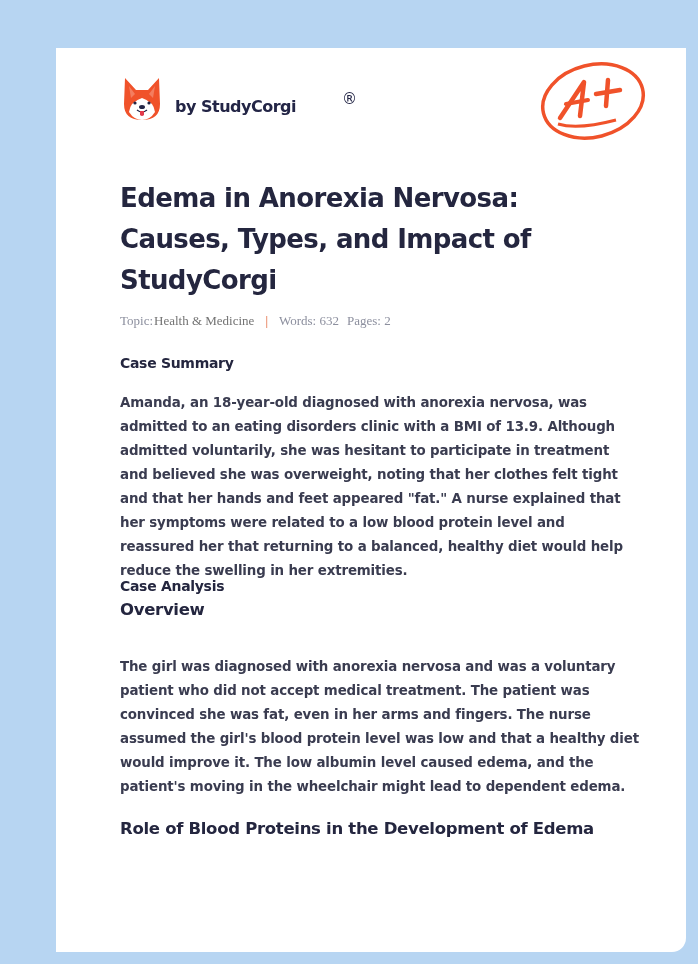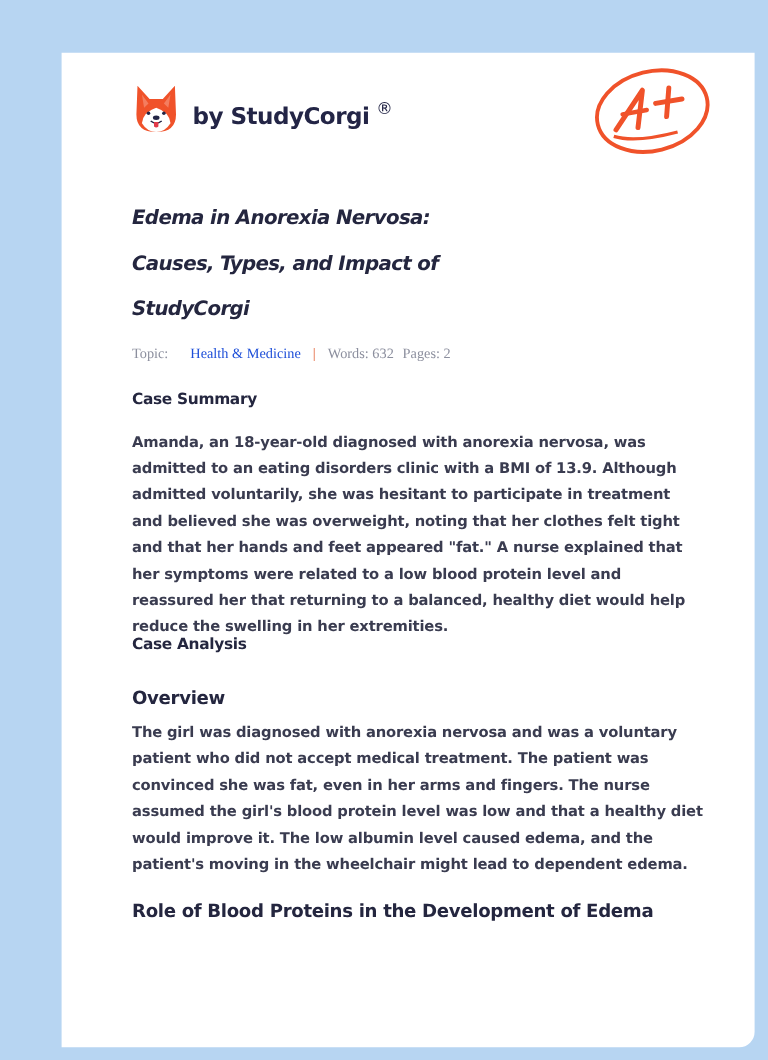--- a/index.html
+++ b/index.html
@@ -33,21 +33,21 @@
   }
   .logo-icon {
     width: 40px;
     height: 46px;
   }
   .logo-text {
     margin-left: 13px;
     margin-top: 14px;
     font-family: "DejaVu Sans", sans-serif;
     font-weight: bold;
-    font-size: 21px;
+    font-size: 16px;
     color: #232546;
     letter-spacing: -0.5px;
   }
   .logo-reg {
     position: absolute;
     left: 220px;
     top: 14px;
     font-size: 15px;
     color: #232546;
     font-family: "DejaVu Sans", sans-serif;
@@ -62,36 +62,35 @@
   .content {
     position: absolute;
     left: 64px;
     top: 130px;
     width: 512px;
   }
   h1 {
     margin: 0;
     font-family: "DejaVu Sans", sans-serif;
     font-weight: bold;
-    font-size: 18px;
+    font-size: 26px;
     line-height: 41px;
     color: #24263f;
     letter-spacing: -0.6px;
-    font-style: italic;
   }
   .meta {
     margin-top: 12px;
     font-size: 13px;
     color: #8c8f9e;
     font-family: Liberation Serif, serif;
     display: flex;
     align-items: center;
     text-align: center;
   }
-  .meta .topic-value { color: #1d4ed8; margin-left: 20px; }
+  .meta .topic-value { color: #737373; margin-left: 1px; }
   .meta .sep { color: #e0582a; margin: 0 11px; }
   .meta .pages { margin-left: 8px; }
   h2 {
     margin: 0;
     font-family: "DejaVu Sans", sans-serif;
     font-weight: bold;
     font-size: 14px;
     color: #24263f;
     letter-spacing: -0.3px;
   }
@@ -156,17 +155,17 @@
       <span class="sep">|</span>
       <span>Words: 632</span>
       <span class="pages">Pages: 2</span>
     </div>
   </div>
 
   <h2 class="abs" style="top:307px;">Case Summary</h2>
   <p class="abs" style="top:343px;">Amanda, an 18-year-old diagnosed with anorexia nervosa, was admitted to an eating disorders clinic with a BMI of 13.9. Although admitted voluntarily, she was hesitant to participate in treatment and believed she was overweight, noting that her clothes felt tight and that her hands and feet appeared "fat." A nurse explained that her symptoms were related to a low blood protein level and reassured her that returning to a balanced, healthy diet would help reduce the swelling in her extremities.</p>
 
   <h2 class="abs" style="top:530px;">Case Analysis</h2>
-  <h3 class="abs" style="top:577px;">Overview</h3>
+  <h3 class="abs" style="top:552px;">Overview</h3>
   <p class="abs" style="top:607px;">The girl was diagnosed with anorexia nervosa and was a voluntary patient who did not accept medical treatment. The patient was convinced she was fat, even in her arms and fingers. The nurse assumed the girl's blood protein level was low and that a healthy diet would improve it. The low albumin level caused edema, and the patient's moving in the wheelchair might lead to dependent edema.</p>
 
   <h3 class="abs" style="top:771px;">Role of Blood Proteins in the Development of Edema</h3>
 </div>
 
 </body></html>

